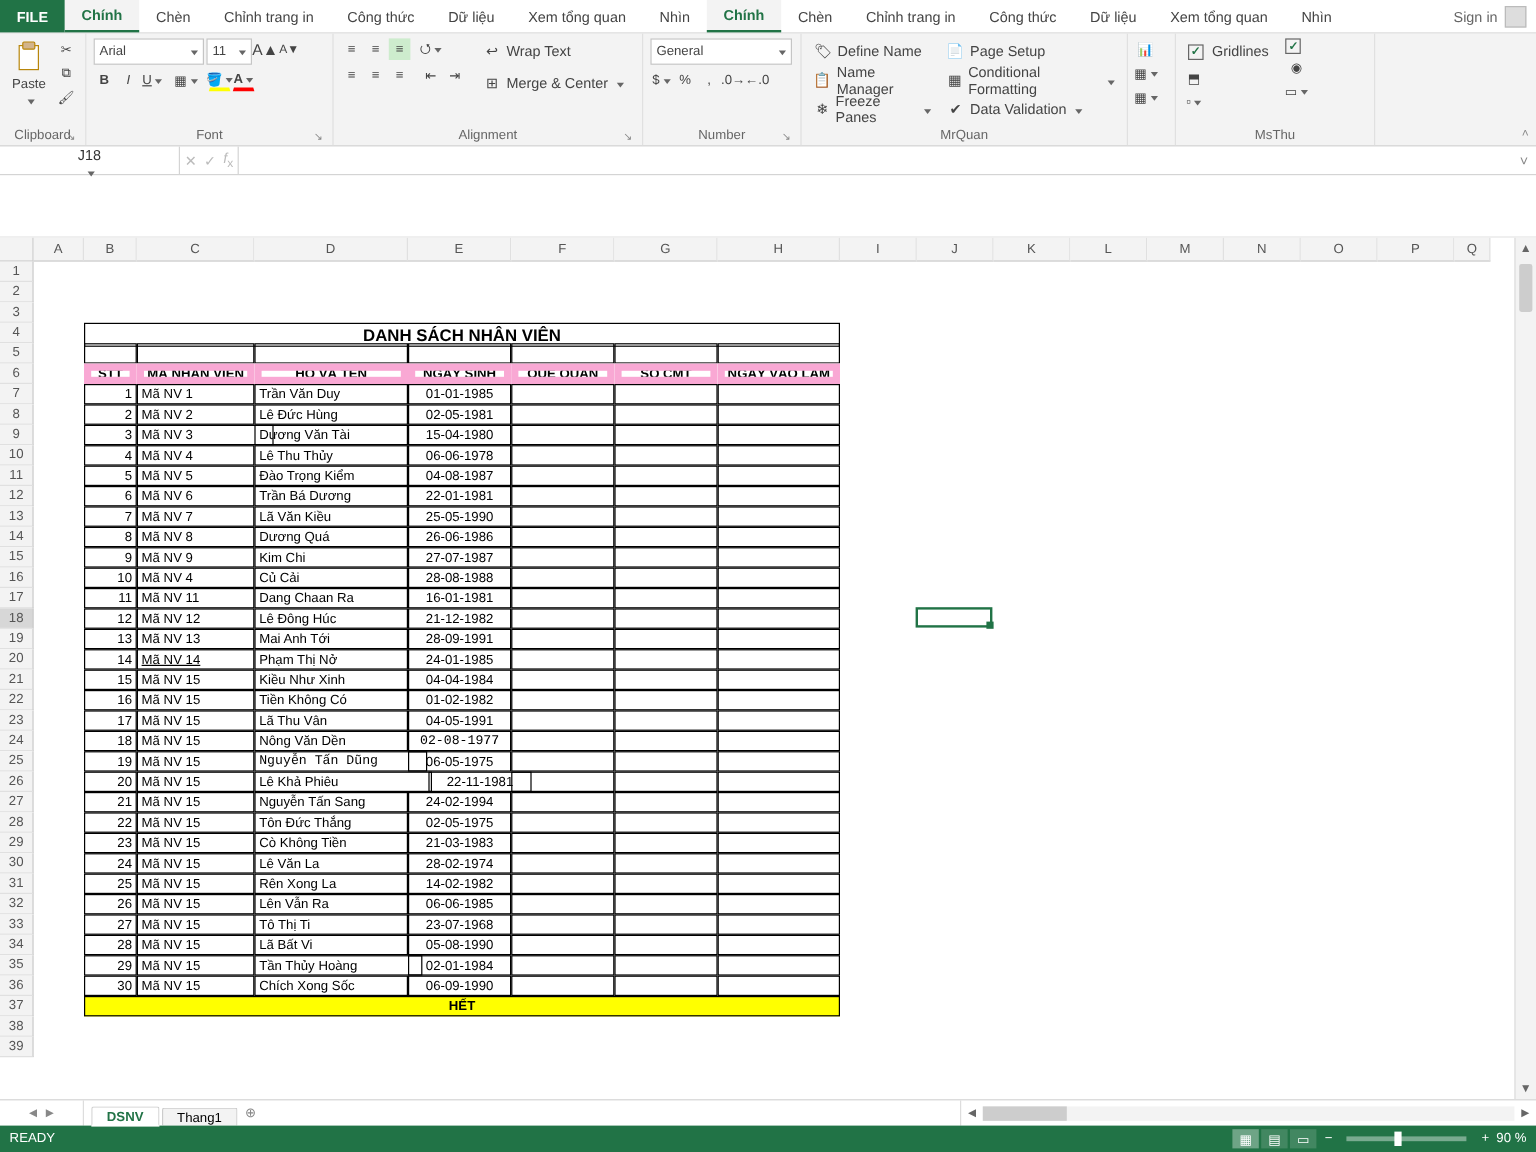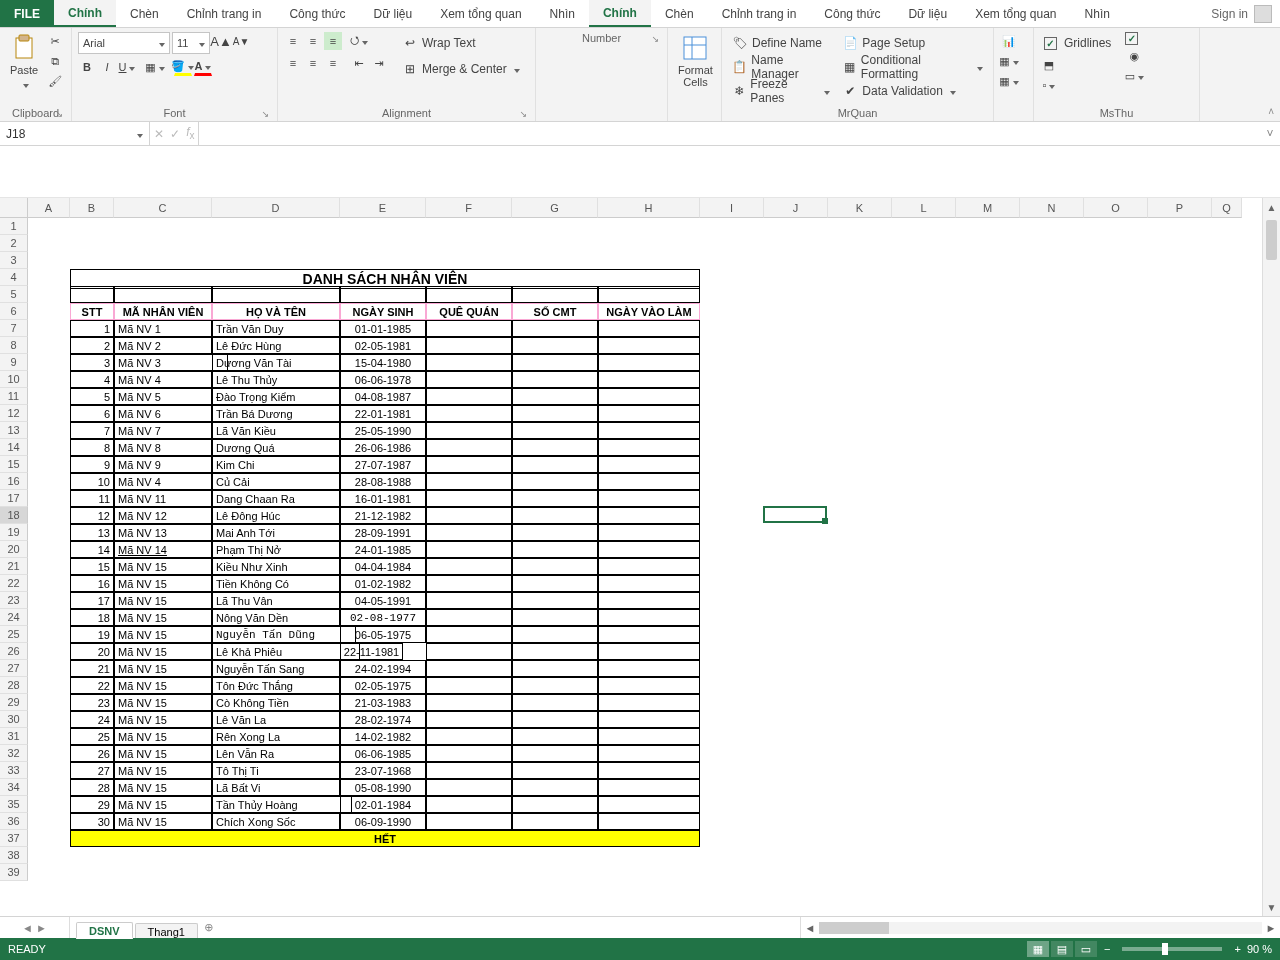--- a/index.html
+++ b/index.html
@@ -38,42 +38,42 @@
   .num-fmt { width: 118px; height: 22px; border: 1px solid #c5c5c5; background:#fff; display:flex; align-items:center; justify-content:space-between; padding:0 4px; font-size:11px;}
 
   .cmd-btn { display: flex; align-items: center; gap: 4px; padding: 2px 4px; cursor: pointer; height: 22px; font-size: 12px; color:#444;}
   .cmd-ic { width: 16px; height: 16px; display:flex; align-items:center; justify-content:center;}
   .chk { width: 13px; height: 13px; border: 1px solid #666; display: inline-flex; align-items:center; justify-content:center; font-size:10px; margin-right:3px;}
   .chk.on::after { content:"✓"; color:#217346; font-weight:bold;}
   .collapse-caret { position:absolute; right:6px; bottom:4px; font-size:10px; color:#888; cursor:pointer;}
 
   
   .fx-row { height: 24px; border-bottom: 1px solid #d4d4d4; display: flex; align-items: stretch; font-size: 12px; }
-  .name-box { width: 150px; border-right: 1px solid #d4d4d4; display:flex; align-items:center; padding:0 6px; justify-content:space-between; color:#333;}
+  .name-box { width: 150px; border-right: 1px solid #d4d4d4; display:flex; align-items:center; padding:0 6px; justify-content:space-between; color:#333;flex-direction:column;}
   .fx-btns { display:flex; align-items:center; border-right:1px solid #d4d4d4; padding:0 4px; gap:6px; color:#bbb;}
   .fx-input { flex:1; padding:0 6px; display:flex; align-items:center;}
   .fx-expand { width:20px; display:flex; align-items:center; justify-content:center; color:#888;}
 
   
   .spare { height:52px; border-bottom:1px solid #e5e5e5; }
 
   
   .grid-wrap { flex:1; display:flex; overflow:hidden; position:relative; }
   .corner { width:28px; height:20px; background:#f3f3f3; border-right:1px solid #ccc; border-bottom:1px solid #ccc;}
   .col-headers { display:flex; height:20px; }
   .ch { background:#f3f3f3; border-right:1px solid #e0e0e0; border-bottom:1px solid #ccc; font-size:11px; color:#555; display:flex; align-items:center; justify-content:center;}
   .row-headers { width:28px; }
   .rh { height:17px; background:#f3f3f3; border-right:1px solid #ccc; border-bottom:1px solid #e0e0e0; font-size:11px; color:#555; display:flex; align-items:center; justify-content:center;}
   .rh.sel { background:#d7d7d7;}
   .cells { position:relative; }
   .cell { position:absolute; height:17px; border-right:1px solid #e9e9e9; border-bottom:1px solid #e9e9e9; font-size:11px; color:#000; padding:0 3px; overflow:hidden; white-space:nowrap; display:flex; align-items:center;}
   .cell.center { justify-content:center;}
   .cell.right { justify-content:flex-end;}
   .cell.bd { border:1px solid #000;}
-  .cell.bd-hdr { border:1px solid #f9a8d4; font-weight:bold; justify-content:center; background:#fff;}
+  .cell.bd-hdr { border:6px solid #f9a8d4; font-weight:bold; justify-content:center; background:#fff;}
   .sel-cell { position:absolute; border:2px solid #217346; pointer-events:none;}
   .sel-handle { position:absolute; width:6px; height:6px; background:#217346; right:-3px; bottom:-3px;}
   .title-cell { font-weight:bold; font-size:14px; border:1px solid #000; justify-content:center;}
   .het { background:#ffff00; border:1px solid #000; justify-content:center; font-weight:bold;}
 
   .vscroll { width:18px; background:#f3f3f3; border-left:1px solid #ddd; position:relative;}
   .vscroll .up, .vscroll .down { height:18px; display:flex; align-items:center; justify-content:center; color:#666; font-size:10px;}
   .vscroll .thumb { position:absolute; left:3px; right:3px; top:22px; height:40px; background:#cdcdcd; border-radius:2px;}
 
   
@@ -214,38 +214,36 @@
             <span class="cmd-ic">⊞</span>
             <span>Merge &amp; Center</span>
             <span class="caret"></span>
           </div>
       </div>
     </div>
     <div class="group-label launcher">Alignment</div>
   </div>
 
   <div class="group" style="width:132px">
+    <div class="group-body col" style="gap:4px">
+      <div class="num-fmt">
+          <span>General</span>
+          <span class="caret"></span>
+        </div>
+      <div class="row">
+        <div class="mini">$<span class="caret"></span></div>
+        <div class="mini">%</div>
+        <div class="mini">,</div>
+        <div class="mini">.0→</div>
+        <div class="mini">←.0</div>
+      </div>
+    </div>
     <div class="group-label launcher">Number</div>
   </div>
 
-  <div class="group" style="width:54px">
-    <div class="group-body">
-      <div class="big-btn">
-        <div class="ic">
-            <svg width="26" height="26">
-              <rect x="2" y="2" width="22" height="22" fill="#fff" stroke="#4a90d9"></rect>
-              <line x1="2" y1="10" x2="24" y2="10" stroke="#4a90d9"></line>
-              <line x1="10" y1="2" x2="10" y2="24" stroke="#4a90d9"></line>
-            </svg>
-          </div>
-        <span style="font-size:11px;text-align:center;line-height:1.1">Format<br>Cells</span>
-      </div>
-    </div>
-    <div class="group-label"></div>
-  </div>
 
   <div class="group" style="width:272px">
     <div class="group-body">
       <div class="col">
         <div class="cmd-btn">
             <span class="cmd-ic">🏷</span>
             <span>Define Name</span>
           </div>
         <div class="cmd-btn">
             <span class="cmd-ic">📋</span>
@@ -544,21 +542,21 @@
         <div class="cell bd right" style="left: 42px; width: 44px; top: 408px;">19</div>
         <div class="cell bd " style="left: 86px; width: 98px; top: 408px;">Mã NV 15</div>
         <div class="cell bd " style="left: 184px; width: 144px; top: 408px; font-family: Liberation Mono, monospace;">Nguyễn Tấn Dũng</div>
         <div class="cell bd center" style="left: 312px; width: 86px; top: 408px;">06-05-1975</div>
         <div class="cell bd " style="left: 398px; width: 86px; top: 408px;"></div>
         <div class="cell bd " style="left: 484px; width: 86px; top: 408px;"></div>
         <div class="cell bd " style="left: 570px; width: 102px; top: 408px;"></div>
         <div class="cell bd right" style="left: 42px; width: 44px; top: 425px;">20</div>
         <div class="cell bd " style="left: 86px; width: 98px; top: 425px;">Mã NV 15</div>
         <div class="cell bd " style="left: 184px; width: 148px; top: 425px;">Lê Khả Phiêu</div>
-        <div class="cell bd center" style="left: 312px; width: 63px; top: 425px;">22-11-1981</div>
+        <div class="cell bd center" style="left: 329px; width: 86px; top: 425px;">22-11-1981</div>
         <div class="cell bd " style="left: 398px; width: 86px; top: 425px;"></div>
         <div class="cell bd " style="left: 484px; width: 86px; top: 425px;"></div>
         <div class="cell bd " style="left: 570px; width: 102px; top: 425px;"></div>
         <div class="cell bd right" style="left: 42px; width: 44px; top: 442px;">21</div>
         <div class="cell bd " style="left: 86px; width: 98px; top: 442px;">Mã NV 15</div>
         <div class="cell bd " style="left: 184px; width: 128px; top: 442px;">Nguyễn Tấn Sang</div>
         <div class="cell bd center" style="left: 312px; width: 86px; top: 442px;">24-02-1994</div>
         <div class="cell bd " style="left: 398px; width: 86px; top: 442px;"></div>
         <div class="cell bd " style="left: 484px; width: 86px; top: 442px;"></div>
         <div class="cell bd " style="left: 570px; width: 102px; top: 442px;"></div>

